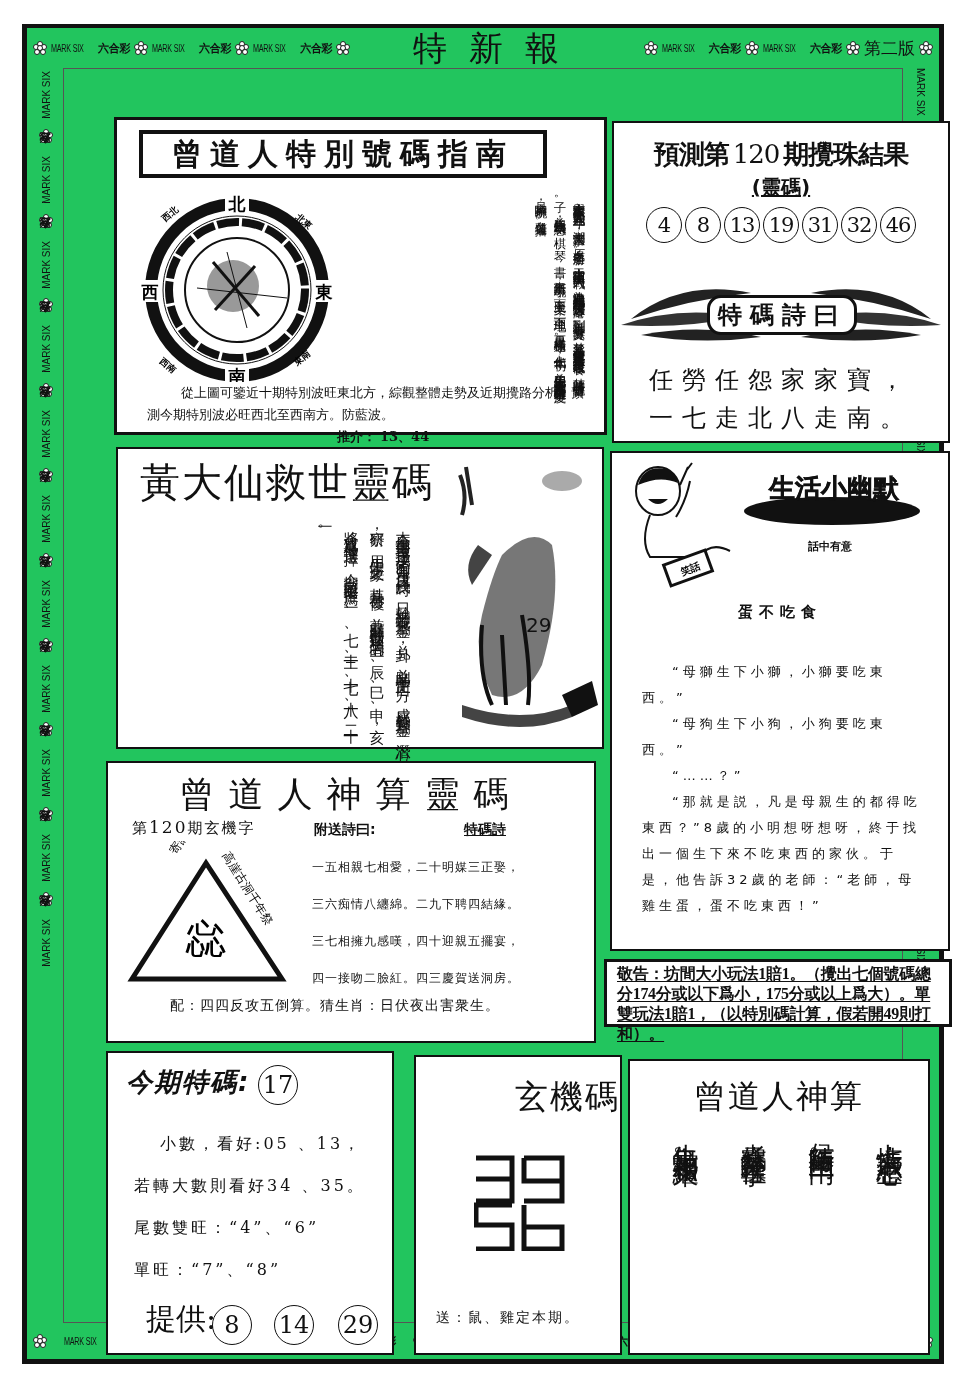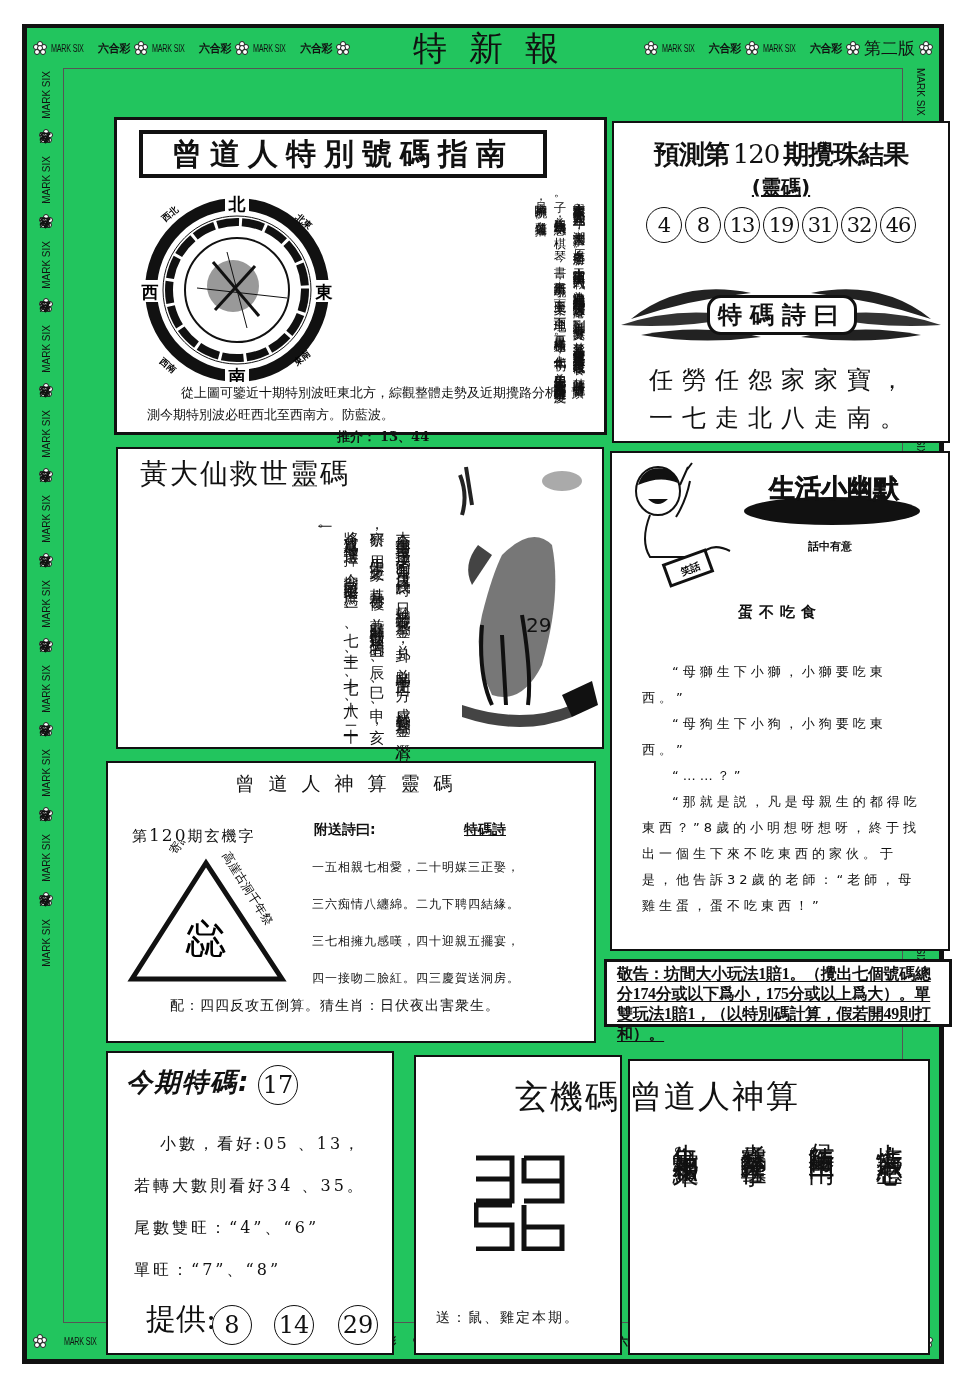--- a/index.html
+++ b/index.html
@@ -107,21 +107,21 @@
     position: absolute; left: 86px; top: 16px; width: 150px; height: 40px;
     border: 3px solid #111; border-radius: 14px; background: #fff;
     display: flex; align-items: center; justify-content: center;
     font-family: "DejaVu Sans", sans-serif; font-weight: 900; font-size: 24px; letter-spacing: 8px;
   }
   .poem { text-align: center; font-family: "DejaVu Sans", sans-serif; font-size: 24px; letter-spacing: 9px; line-height: 38px; margin-top: 12px; }
 
   
   #p-wts { left: 52px; top: 378px; width: 488px; height: 302px; }
   .wts-title {
-    position: absolute; left: 22px; top: 6px; font-size: 28px; letter-spacing: 2px; font-family: "DejaVu Serif", serif; text-align: center;
+    position: absolute; left: 22px; top: 6px; font-size: 40px; letter-spacing: 2px; font-family: "DejaVu Serif", serif; text-align: center;
   }
   .wts-vtext {
     position: absolute; left: 28px; top: 70px; width: 270px; height: 220px;
     writing-mode: vertical-rl; font-size: 15px; line-height: 26px; letter-spacing: 3px;
   }
   .wts-figure { position: absolute; left: 324px; top: 6px; width: 160px; height: 290px; }
   .wts-num { position: absolute; left: 408px; top: 164px; font-family: "DejaVu Sans", sans-serif; font-size: 20px; }
 
   
   #p-humor { left: 546px; top: 382px; width: 340px; height: 500px; }
@@ -139,22 +139,22 @@
     font-family: "DejaVu Sans", sans-serif; font-size: 13px; line-height: 26px; letter-spacing: 4px;
   }
   .humor-body p { text-indent: 30px; }
 
   
   #p-notice { left: 540px; top: 890px; width: 348px; height: 68px; border-width: 3px; padding: 2px 10px; }
   .notice-text { font-family: "Liberation Serif", serif; font-size: 16px; line-height: 20px; letter-spacing: -0.3px; text-decoration: underline; text-decoration-thickness: 1px; text-underline-offset: 2px; font-weight: 700; }
 
   
   #p-calc { left: 42px; top: 692px; width: 490px; height: 282px; }
-  .calc-title { position: absolute; left: 0; right: 0; top: 8px; text-align: center; font-size: 19px; letter-spacing: 14px; }
-  .calc-issue { position: absolute; left: 24px; top: 54px; font-size: 15px; letter-spacing: 2px; margin-top: 8px; }
+  .calc-title { position: absolute; left: 0; right: 0; top: 8px; text-align: center; font-size: 35px; letter-spacing: 14px; }
+  .calc-issue { position: absolute; left: 24px; top: 54px; font-size: 15px; letter-spacing: 2px; }
   .calc-issue .n { font-size: 17px; }
   .triangle { position: absolute; left: 8px; top: 78px; width: 178px; height: 150px; }
   .calc-poem-hdr { position: absolute; left: 206px; top: 58px; width: 270px; font-size: 14px; font-weight: 700; font-family: "DejaVu Sans", sans-serif; }
   .calc-poem-hdr .r { position: absolute; left: 150px; text-decoration: underline; }
   .calc-lines { position: absolute; left: 204px; top: 86px; font-size: 12px; line-height: 37px; letter-spacing: 1px; font-family: "DejaVu Sans", sans-serif; }
   .calc-foot { position: absolute; left: 62px; top: 234px; font-size: 14px; letter-spacing: 1px; font-family: "DejaVu Sans", sans-serif; }
 
   
   #p-special { left: 42px; top: 982px; width: 288px; height: 304px; }
   .sp-title { position: absolute; left: 18px; top: 12px; font-family: "DejaVu Sans", sans-serif; font-weight: 900; font-size: 26px; font-style: italic; letter-spacing: 2px; }
@@ -167,21 +167,21 @@
   .sp-provide { position: absolute; left: 12px; top: 246px; font-size: 30px; font-family: "DejaVu Serif", serif; margin-left: 26px; }
 
   
   #p-mystic { left: 350px; top: 986px; width: 208px; height: 300px; }
   .my-title { position: absolute; left: 15px; right: 0; top: 18px; text-align: right; font-size: 33px; letter-spacing: 2px; }
   .my-glyph { position: absolute; left: 58px; top: 98px; width: 92px; height: 96px; }
   .my-foot { position: absolute; left: 20px; top: 252px; font-size: 14px; letter-spacing: 2px; font-family: "DejaVu Serif", serif; }
 
   
   #p-vpoem { left: 564px; top: 990px; width: 302px; height: 296px; }
-  .vp-title { position: absolute; left: 0; right: 0; top: 14px; text-align: left; font-size: 32px; letter-spacing: 2px; }
+  .vp-title { position: absolute; left: 0; right: 0; top: 14px; text-align: center; font-size: 32px; letter-spacing: 2px; }
   .vp-cols { position: absolute; left: 42px; top: 62px; display: flex; flex-direction: row-reverse; gap: 40px; }
   .vp-col { writing-mode: vertical-rl; font-size: 26px; line-height: 28px; letter-spacing: 3px; font-family: "DejaVu Sans", sans-serif; }
 </style>
 </head>
 <body>
 
 <div class="page-frame">
 
   <div class="masthead">
     <div class="brand-group">

